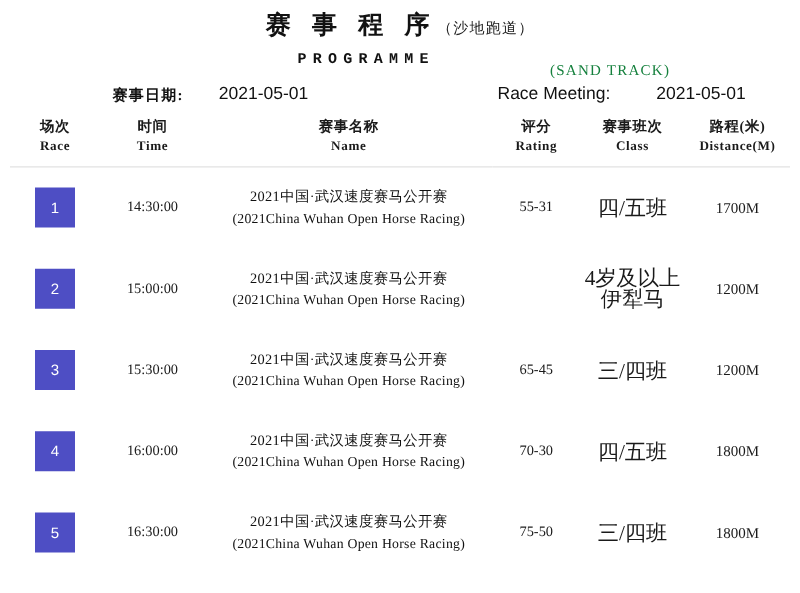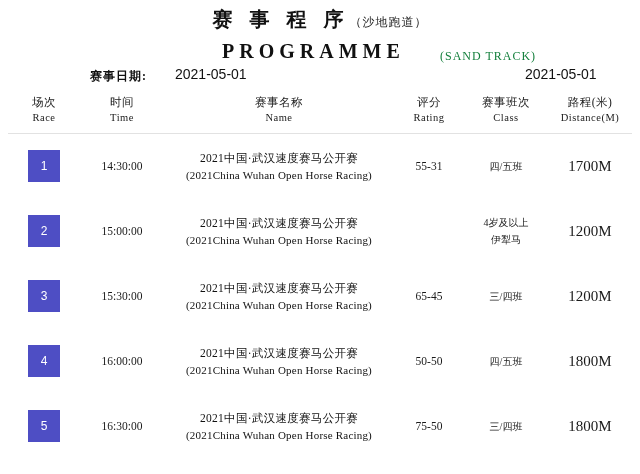--- a/index.html
+++ b/index.html
@@ -45,26 +45,27 @@
   }
 
   .prog-row {
     position: absolute;
     top: 40px;
     left: 0;
     width: 640px;
   }
   .programme {
     position: absolute;
-    left: 222px;
+    left: 238px;
     top: 0;
-    font-size: 20px;
+    font-size: 12px;
     letter-spacing: 5px;
     font-weight: 600;
     color: #111;
+    font-family: Liberation Mono, monospace;
   }
   .sand-track {
     position: absolute;
     left: 440px;
     top: 9px;
     font-size: 12px;
     letter-spacing: 1px;
     color: #15803d;
   }
 
@@ -118,21 +119,21 @@
     border-collapse: collapse;
     table-layout: fixed;
   }
   table.sched th, table.sched td {
     border: none;
     vertical-align: middle;
     text-align: center;
   }
   thead th {
     padding: 0 0 8px 0;
-    font-weight: 400;
+    font-weight: 700;
   }
   .th-cn {
     display: block;
     font-size: 11.5px;
     color: #1a1a1a;
     letter-spacing: 0.5px;
     line-height: 16px;
   }
   .th-en {
     display: block;
@@ -187,46 +188,47 @@
     font-size: 11px;
     line-height: 16px;
     color: #111;
     letter-spacing: 0.2px;
   }
   .cell-rating {
     font-size: 11.5px;
     color: #1a1a1a;
   }
   .cell-class {
-    font-size: 10px;
+    font-size: 17px;
     color: #1a1a1a;
     line-height: 17px;
   }
   .cell-dist {
-    font-size: 15px;
+    font-size: 12px;
     color: #1a1a1a;
   }
 </style>
 </head>
 <body>
 
 <div class="page">
 
   <div class="title-row">
     <span class="title-cn">赛 事 程 序</span><span class="title-sub">（沙地跑道）</span>
   </div>
 
   <div class="prog-row">
     <span class="programme">PROGRAMME</span>
     <span class="sand-track">(SAND TRACK)</span>
   </div>
 
   <div class="meta-row">
     <span class="meta-label-cn">赛事日期:</span>
     <span class="meta-date-cn">2021-05-01</span>
+    <span class="meta-label-en">Race Meeting:</span>
     <span class="meta-date-en">2021-05-01</span>
   </div>
 
   <table class="sched">
     <colgroup>
       <col class="col-race">
       <col class="col-time">
       <col class="col-name">
       <col class="col-rating">
       <col class="col-class">
@@ -314,21 +316,21 @@
 
       <tr>
         <td>
           <span class="race-badge">4</span>
         </td>
         <td class="cell-time">16:00:00</td>
         <td>
           <span class="name-cn">2021中国·武汉速度赛马公开赛</span>
           <span class="name-en">(2021China Wuhan Open Horse Racing)</span>
         </td>
-        <td class="cell-rating">50-50</td>
+        <td class="cell-rating">70-30</td>
         <td class="cell-class">
           <span>四/五班</span>
         </td>
         <td class="cell-dist">1800M</td>
       </tr>
 
       <tr>
         <td>
           <span class="race-badge">5</span>
         </td>

